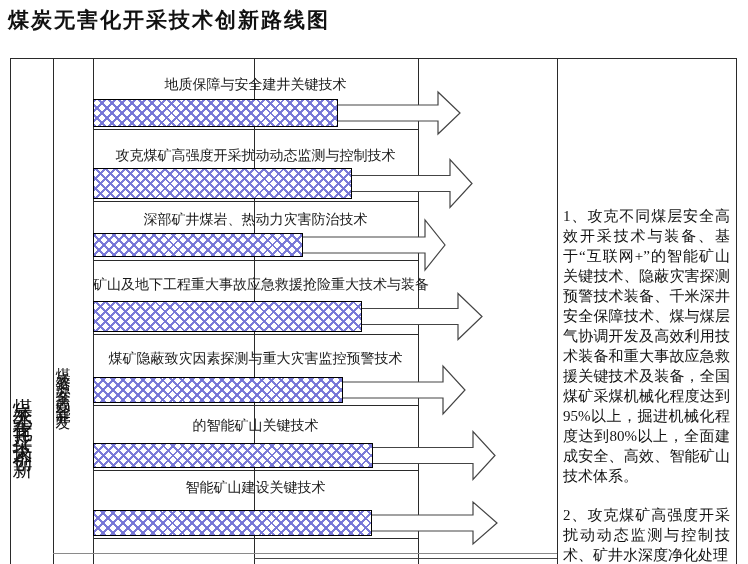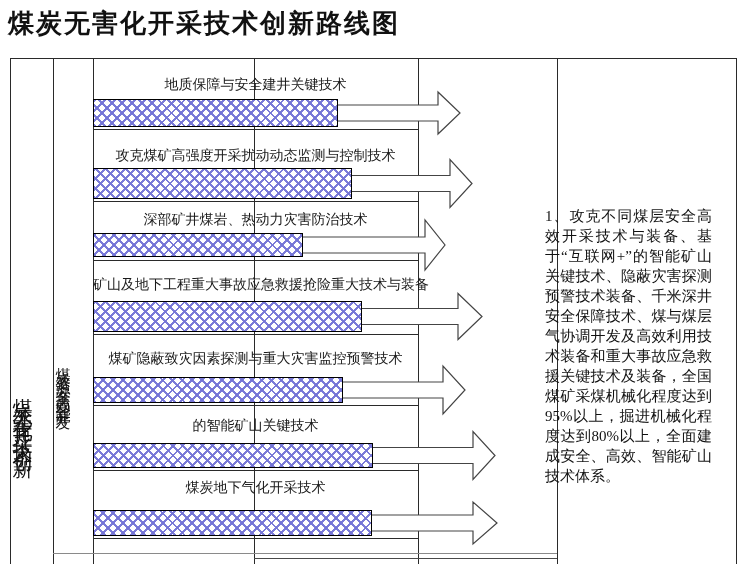--- a/index.html
+++ b/index.html
@@ -1,21 +1,21 @@
 <!DOCTYPE html>
 <html><head>
 <meta charset="utf-8">
 <style>
   html,body{margin:0;padding:0;background:#fff;}
   #stage{
     position:relative;width:748px;height:564px;background:#fff;overflow:hidden;
     font-family:"Liberation Serif","DejaVu Serif",serif;color:#111;
   }
   .title{
-    position:absolute;left:8px;top:6px;font-size:26px;font-weight:bold;
+    position:absolute;left:8px;top:6px;font-size:21px;font-weight:bold;
     letter-spacing:2px;white-space:nowrap;
   }
   .vline,.hline{position:absolute;background:#2a2a2a;}
   .vheader{
     position:absolute;display:flex;justify-content:center;align-items:flex-start;
     writing-mode:vertical-lr;text-orientation:upright;
   }
   .vheader.h1{left:10px;top:58px;width:43px;height:506px;font-size:20px;letter-spacing:6px;padding-top:208px;box-sizing:border-box;}
   .vheader.h2{left:53px;top:58px;width:40px;height:506px;font-size:15px;letter-spacing:4.5px;padding-top:142px;box-sizing:border-box;}
   #rows{position:absolute;left:93px;top:58px;width:325px;height:496px;}
@@ -25,21 +25,21 @@
   }
   .tech-bar{
     position:absolute;box-sizing:border-box;border:1px solid #000;
     background:
       repeating-linear-gradient(45deg, rgba(116,116,214,0.95) 0 2px, transparent 2px 7px),
       repeating-linear-gradient(135deg, rgba(116,116,214,0.95) 0 2px, transparent 2px 7px),
       #fff;
   }
   #arrow-layer{position:absolute;left:0;top:0;pointer-events:none;}
   #goals{
-    position:absolute;left:540px;top:58px;width:178px;height:506px;box-sizing:border-box;
+    position:absolute;left:558px;top:58px;width:178px;height:506px;box-sizing:border-box;
     padding:148px 6px 0 5px;
   }
   #goals p{
     margin:0 0 19px 0;font-size:15px;line-height:20px;text-align:justify;
   }
 </style>
 </head>
 <body>
 
 <div id="stage">
@@ -79,31 +79,32 @@
       <div class="tech-label" style="top: 89px;">攻克煤矿高强度开采扰动动态监测与控制技术</div>
       <div class="tech-bar" style="left: 0px; top: 110px; width: 259px; height: 31px;"></div>
       <div class="tech-label" style="top: 153px;">深部矿井煤岩、热动力灾害防治技术</div>
       <div class="tech-bar" style="left: 0px; top: 175px; width: 210px; height: 24px;"></div>
       <div class="tech-label" style="top: 218px;">矿山及地下工程重大事故应急救援抢险重大技术与装备</div>
       <div class="tech-bar" style="left: 0px; top: 243px; width: 269px; height: 31px;"></div>
       <div class="tech-label" style="top: 292px;">煤矿隐蔽致灾因素探测与重大灾害监控预警技术</div>
       <div class="tech-bar" style="left: 0px; top: 319px; width: 250px; height: 26px;"></div>
       <div class="tech-label" style="top: 359px;">的智能矿山关键技术</div>
       <div class="tech-bar" style="left: 0px; top: 385px; width: 280px; height: 25px;"></div>
-      <div class="tech-label" style="top: 421px;">煤炭地下气化开采技术</div>
+      <div class="tech-label" style="top: 421px;">智能矿山建设关键技术</div>
       <div class="tech-bar" style="left: 0px; top: 452px; width: 279px; height: 26px;"></div>
     </div>
 
   <svg id="arrow-layer" width="748" height="564" viewBox="0 0 748 564">
       <path d="M 338 105 L 438 105 L 438 92 L 460 113 L 438 134 L 438 121 L 338 121" fill="#ffffff" stroke="#444444" stroke-width="1.2"></path>
       <path d="M 352 175.5 L 450 175.5 L 450 159.5 L 472 183.5 L 450 207.5 L 450 191.5 L 352 191.5" fill="#ffffff" stroke="#444444" stroke-width="1.2"></path>
       <path d="M 303 237 L 425 237 L 425 220 L 445 245 L 425 270 L 425 253 L 303 253" fill="#ffffff" stroke="#444444" stroke-width="1.2"></path>
       <path d="M 362 308.5 L 458 308.5 L 458 293.5 L 482 316.5 L 458 339.5 L 458 324.5 L 362 324.5" fill="#ffffff" stroke="#444444" stroke-width="1.2"></path>
       <path d="M 343 382 L 443 382 L 443 366 L 465 390 L 443 414 L 443 398 L 343 398" fill="#ffffff" stroke="#444444" stroke-width="1.2"></path>
       <path d="M 373 447.5 L 473 447.5 L 473 431.5 L 495 455.5 L 473 479.5 L 473 463.5 L 373 463.5" fill="#ffffff" stroke="#444444" stroke-width="1.2"></path>
       <path d="M 372 515 L 473 515 L 473 502 L 497 523 L 473 544 L 473 531 L 372 531" fill="#ffffff" stroke="#444444" stroke-width="1.2"></path>
     </svg>
 
   <div id="goals">
     <p>1、攻克不同煤层安全高效开采技术与装备、基于“互联网+”的智能矿山关键技术、隐蔽灾害探测预警技术装备、千米深井安全保障技术、煤与煤层气协调开发及高效利用技术装备和重大事故应急救援关键技术及装备，全国煤矿采煤机械化程度达到95%以上，掘进机械化程度达到80%以上，全面建成安全、高效、智能矿山技术体系。</p>
+    <p>2、攻克煤矿高强度开采扰动动态监测与控制技术、矿井水深度净化处理</p>
   </div>
 
 </div>
 
 </body></html>

